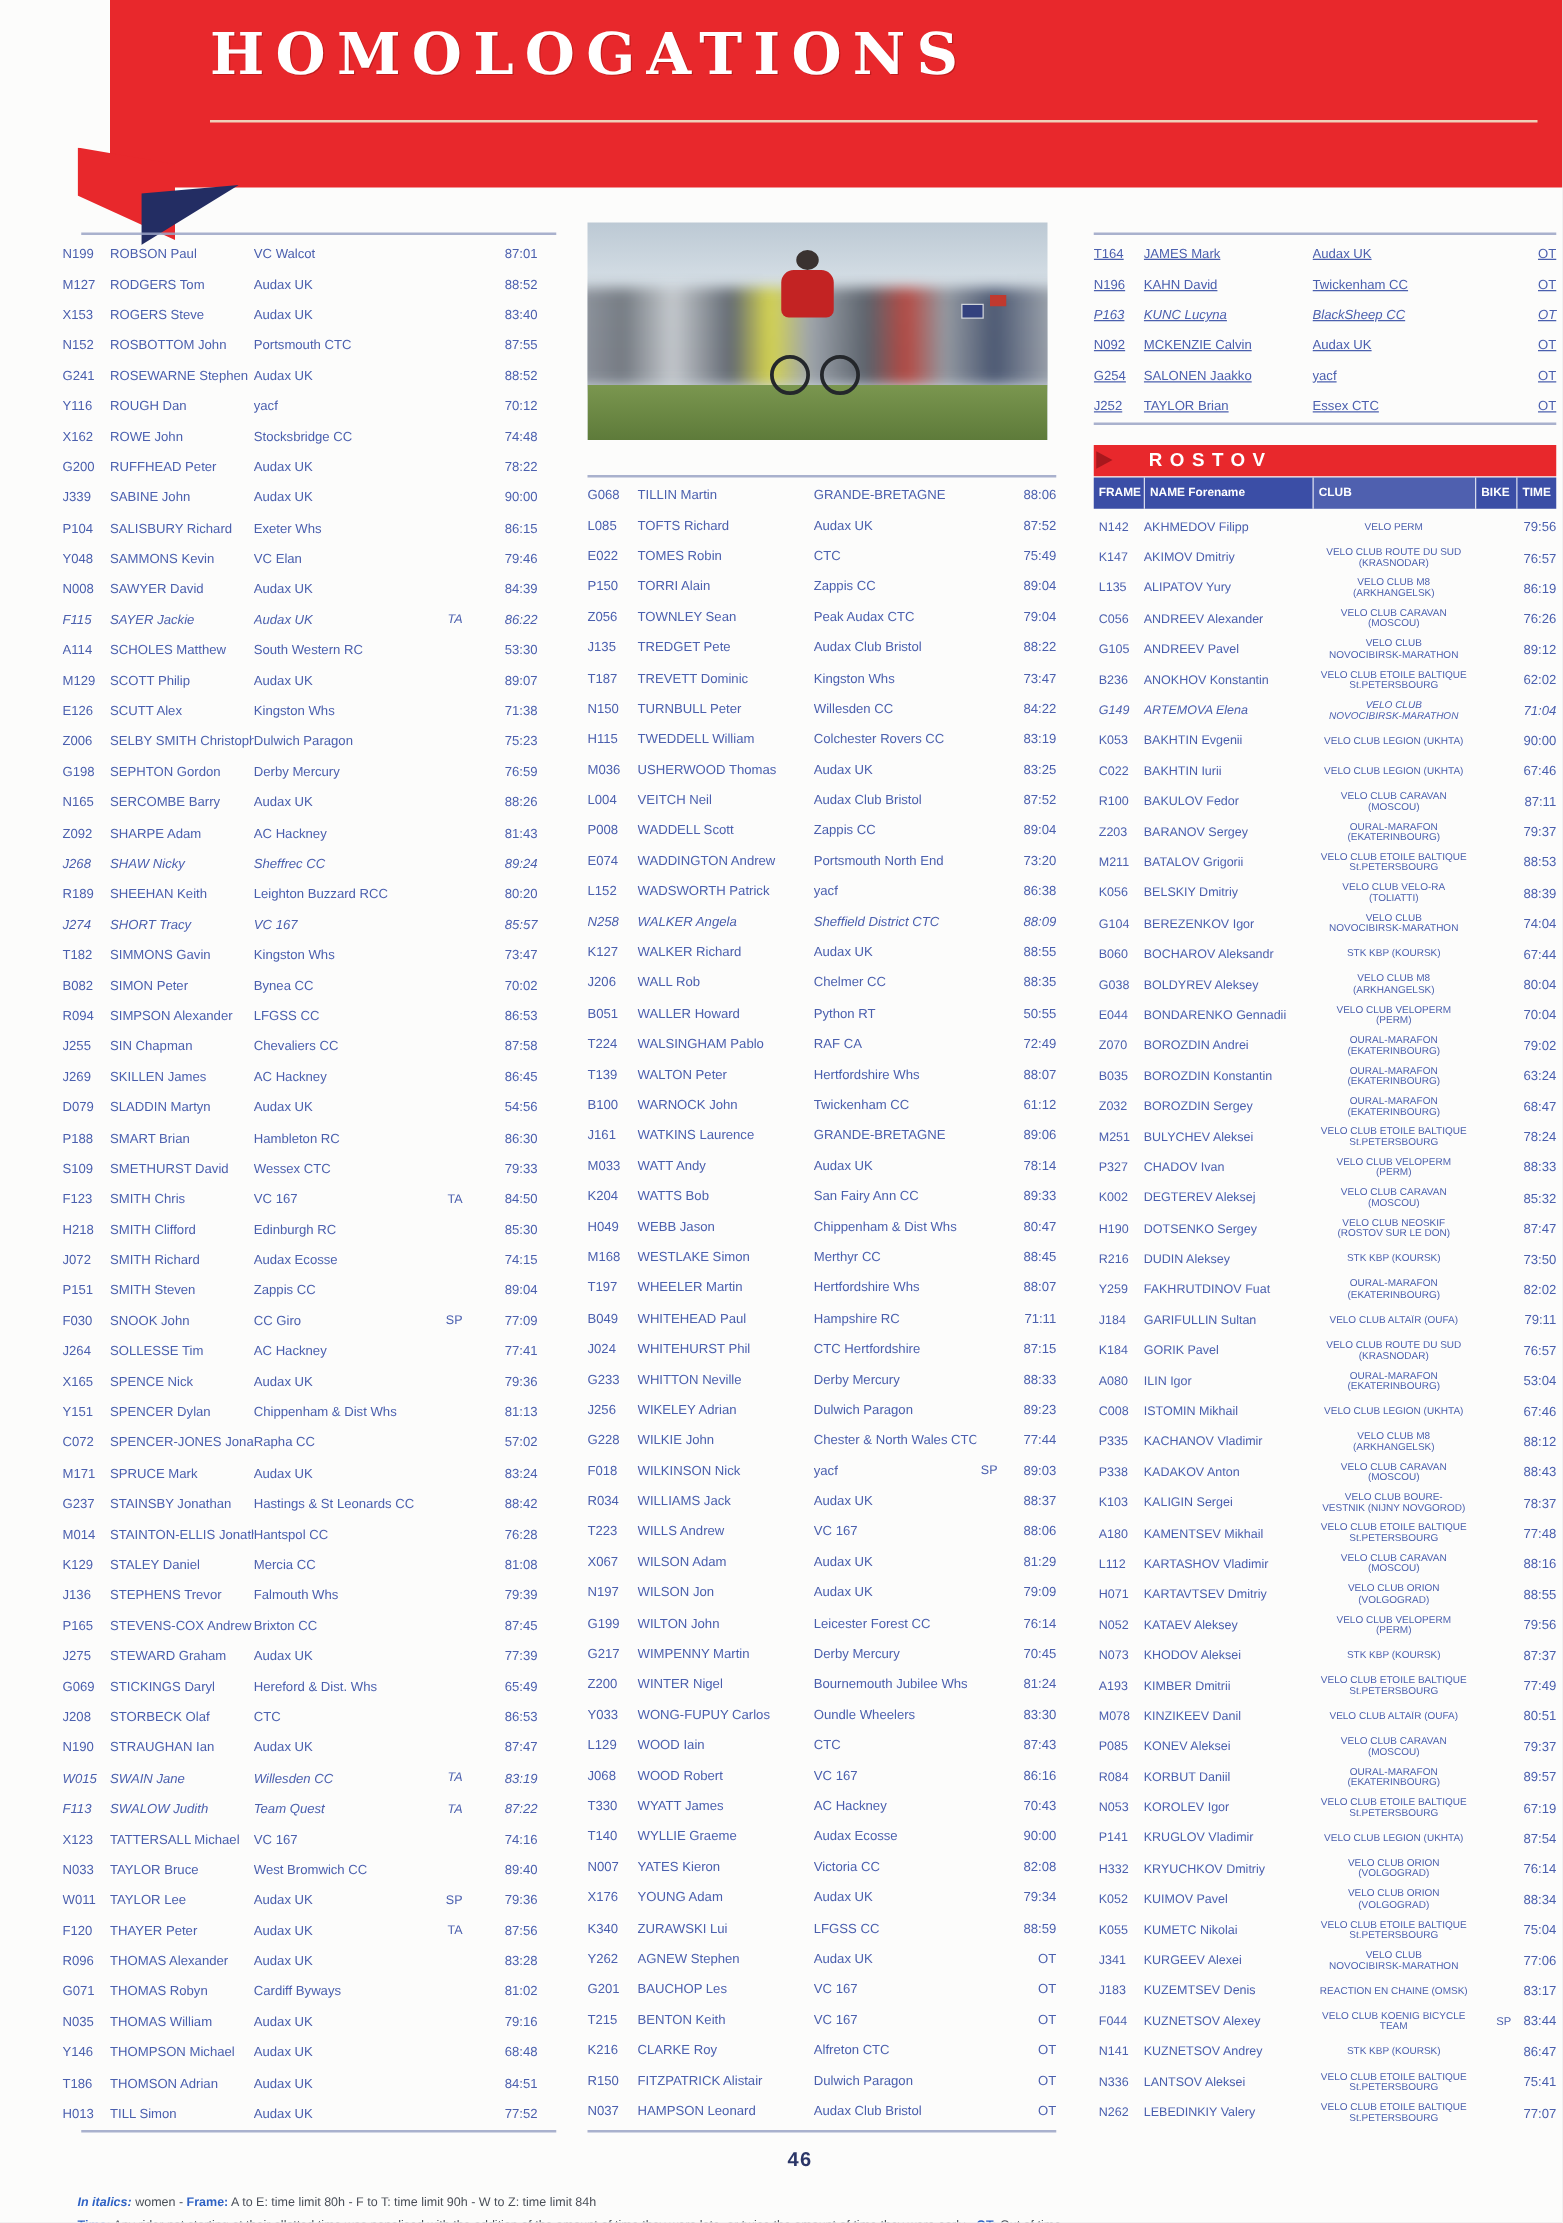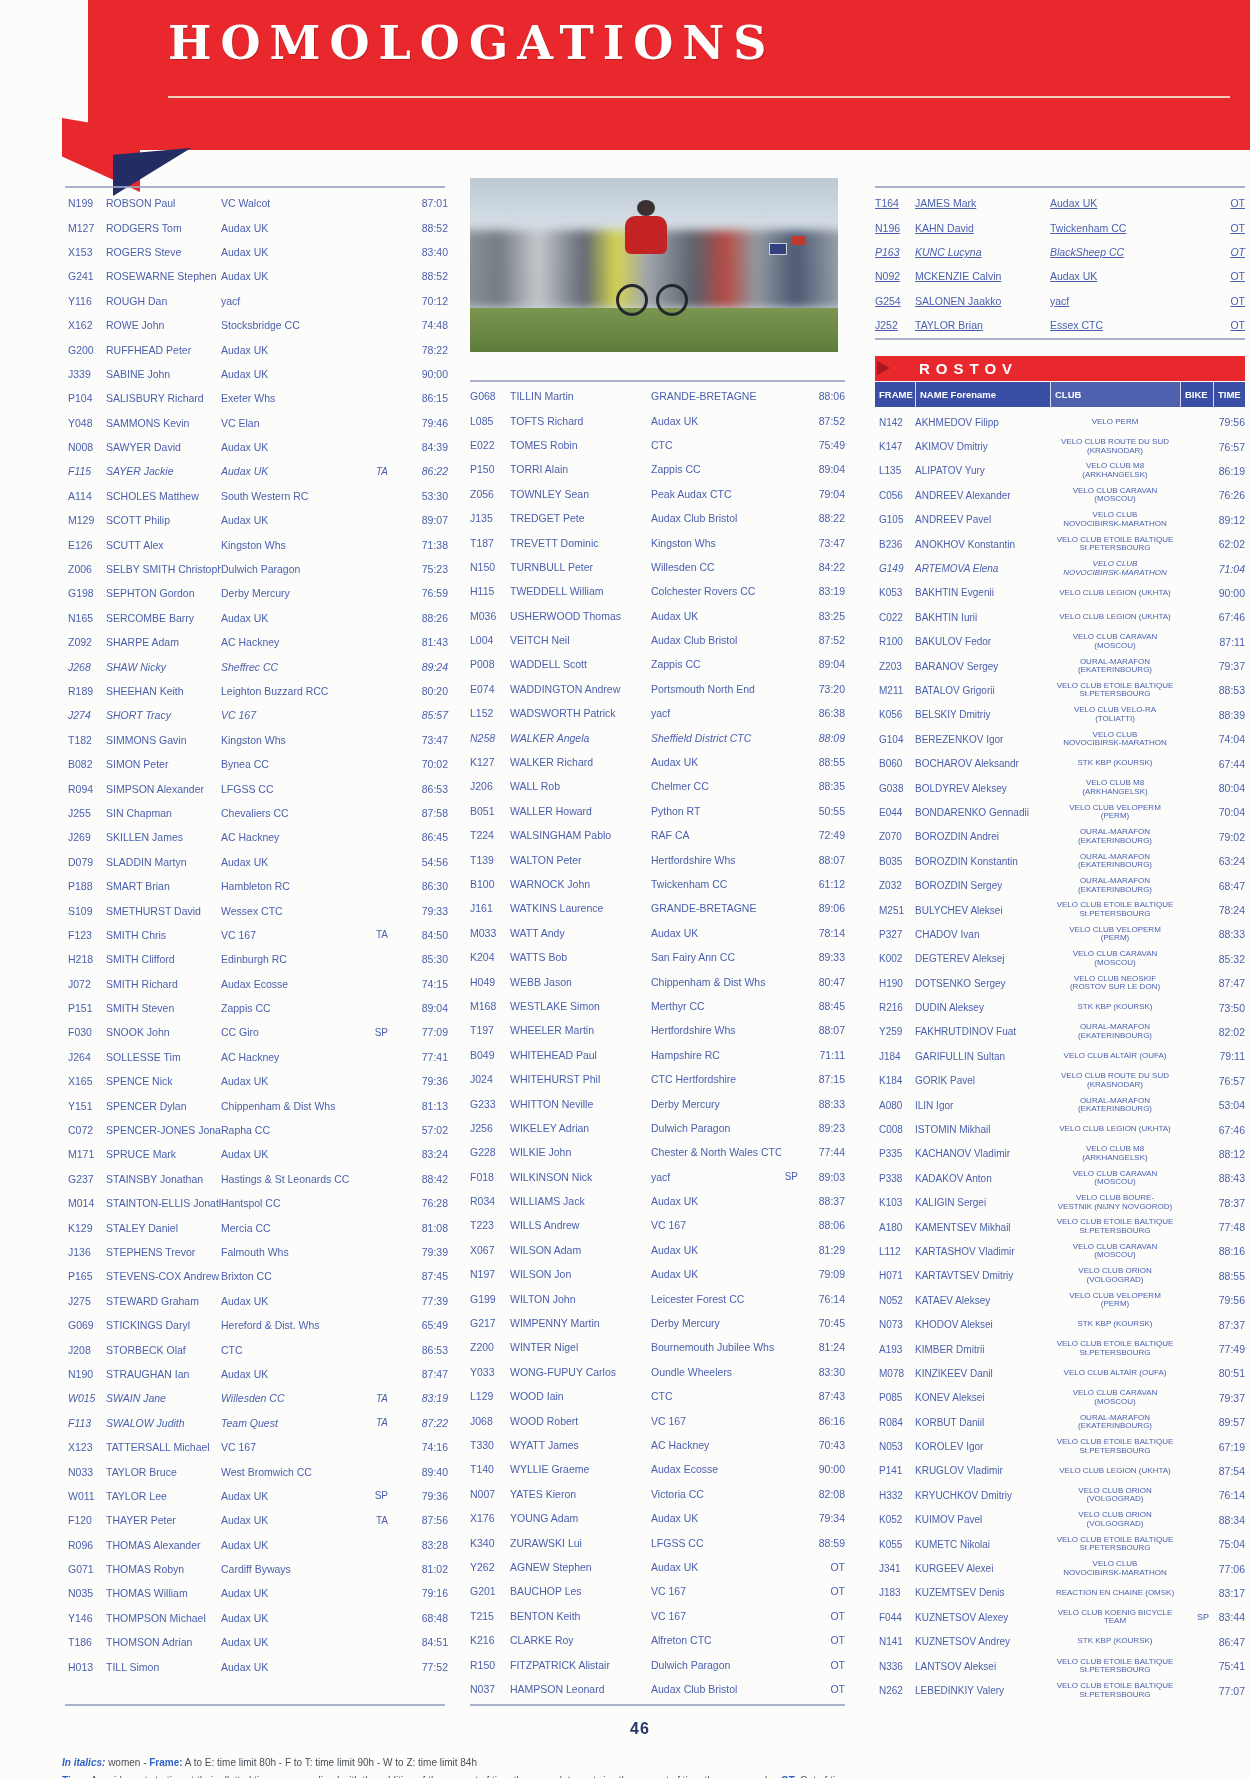--- a/index.html
+++ b/index.html
@@ -90,41 +90,48 @@
     <div class="ph-wheel" style="left:186px;"></div>
   </div>
 
   <div class="rule" style="left:65px;top:186px;width:380px;"></div>
   <div class="rule" style="left:875px;top:186px;width:370px;"></div>
   <div class="rule" style="left:875px;top:338px;width:370px;"></div>
   <div class="rule" style="left:470px;top:380px;width:375px;"></div>
   <div class="rule" style="left:65px;top:1704px;width:380px;"></div>
   <div class="rule" style="left:470px;top:1704px;width:375px;"></div>
 
-  <div id="col-left" class="col col-left" style="left:68px;top:191px;width:380px;">
+  <div id="col-left" class="col col-left" style="left:50px;top:191px;width:380px;">
       <div class="gbrow">
         <span class="cf">N199</span>
         <span class="cn">ROBSON Paul</span>
         <span class="cc">VC Walcot</span>
         <span class="cb"></span>
         <span class="ct">87:01</span>
       </div>
       <div class="gbrow">
         <span class="cf">M127</span>
         <span class="cn">RODGERS Tom</span>
         <span class="cc">Audax UK</span>
         <span class="cb"></span>
         <span class="ct">88:52</span>
       </div>
       <div class="gbrow">
         <span class="cf">X153</span>
         <span class="cn">ROGERS Steve</span>
         <span class="cc">Audax UK</span>
         <span class="cb"></span>
         <span class="ct">83:40</span>
+      </div>
+      <div class="gbrow">
+        <span class="cf">N152</span>
+        <span class="cn">ROSBOTTOM John</span>
+        <span class="cc">Portsmouth CTC</span>
+        <span class="cb"></span>
+        <span class="ct">87:55</span>
       </div>
       <div class="gbrow">
         <span class="cf">G241</span>
         <span class="cn">ROSEWARNE Stephen</span>
         <span class="cc">Audax UK</span>
         <span class="cb"></span>
         <span class="ct">88:52</span>
       </div>
       <div class="gbrow">
         <span class="cf">Y116</span>

